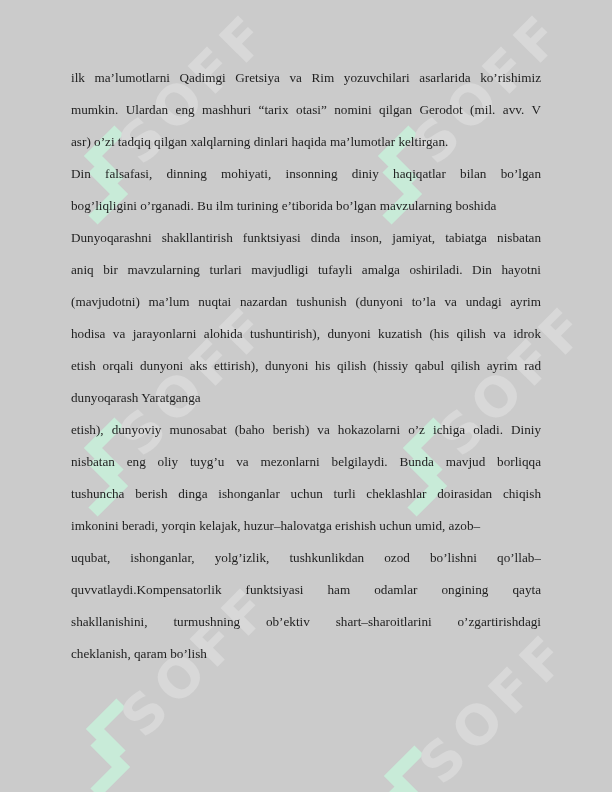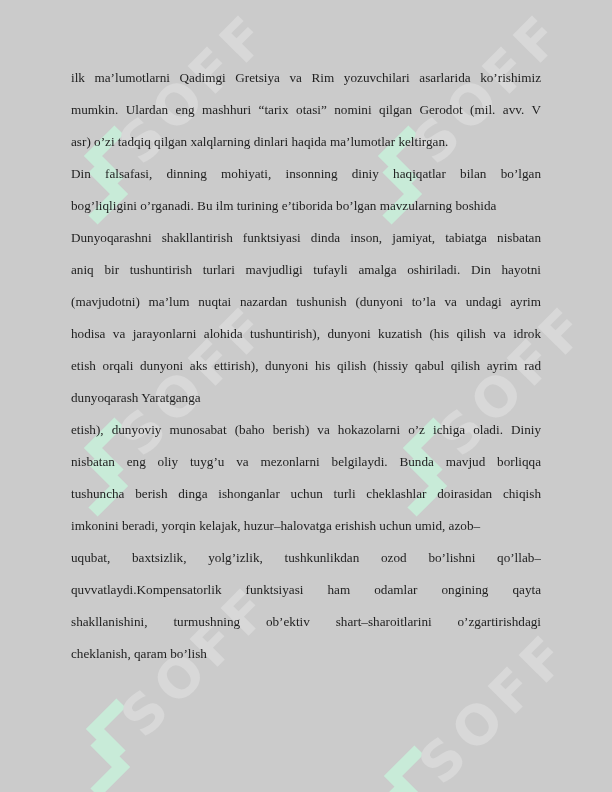--- a/index.html
+++ b/index.html
@@ -63,27 +63,27 @@
       </div>
       <div class="wm-text" style="left: 495px; top: 708px; color: rgb(216, 216, 216);">SOFF</div>
     </div>
   <div class="text-block" id="text-block" style="color: rgb(30, 30, 30);">
       <div class="line j">ilk ma’lumotlarni Qadimgi Gretsiya va Rim yozuvchilari asarlarida ko’rishimiz</div>
       <div class="line j">mumkin. Ulardan eng mashhuri “tarix otasi” nomini qilgan Gerodot (mil. avv. V</div>
       <div class="line">asr) o’zi tadqiq qilgan xalqlarning dinlari haqida ma’lumotlar keltirgan.</div>
       <div class="line j">Din falsafasi, dinning mohiyati, insonning diniy haqiqatlar bilan bo’lgan</div>
       <div class="line">bog’liqligini o’rganadi. Bu ilm turining e’tiborida bo’lgan mavzularning boshida</div>
       <div class="line j">Dunyoqarashni shakllantirish funktsiyasi dinda inson, jamiyat, tabiatga nisbatan</div>
-      <div class="line j">aniq bir tushuntirish turlari mavjudligi tufayli amalga oshiriladi. Din hayotni</div>
+      <div class="line j">aniq bir mavzularning turlari mavjudligi tufayli amalga oshiriladi. Din hayotni</div>
       <div class="line j">(mavjudotni) ma’lum nuqtai nazardan tushunish (dunyoni to’la va undagi ayrim</div>
       <div class="line j">hodisa va jarayonlarni alohida tushuntirish), dunyoni kuzatish (his qilish va idrok</div>
       <div class="line j">etish orqali dunyoni aks ettirish), dunyoni his qilish (hissiy qabul qilish ayrim rad</div>
       <div class="line">dunyoqarash Yaratganga</div>
       <div class="line j">etish), dunyoviy munosabat (baho berish) va hokazolarni o’z ichiga oladi. Diniy</div>
       <div class="line j">nisbatan eng oliy tuyg’u va mezonlarni belgilaydi. Bunda mavjud borliqqa</div>
       <div class="line j">tushuncha berish dinga ishonganlar uchun turli cheklashlar doirasidan chiqish</div>
       <div class="line">imkonini beradi, yorqin kelajak, huzur–halovatga erishish uchun umid, azob–</div>
-      <div class="line j">uqubat, baxtsizlik, yolg’izlik, tushkunlikdan ozod bo’lishni qo’llab–</div>
+      <div class="line j">uqubat, ishonganlar, yolg’izlik, tushkunlikdan ozod bo’lishni qo’llab–</div>
       <div class="line j">quvvatlaydi.Kompensatorlik funktsiyasi ham odamlar ongining qayta</div>
       <div class="line j">shakllanishini, turmushning ob’ektiv shart–sharoitlarini o’zgartirishdagi</div>
       <div class="line">cheklanish, qaram bo’lish</div>
     </div>
 </div>
 
 </body></html>

